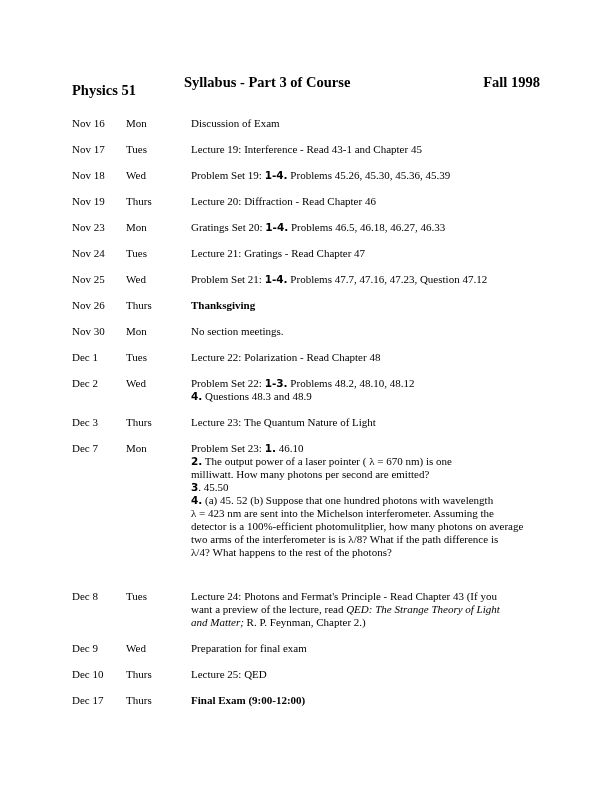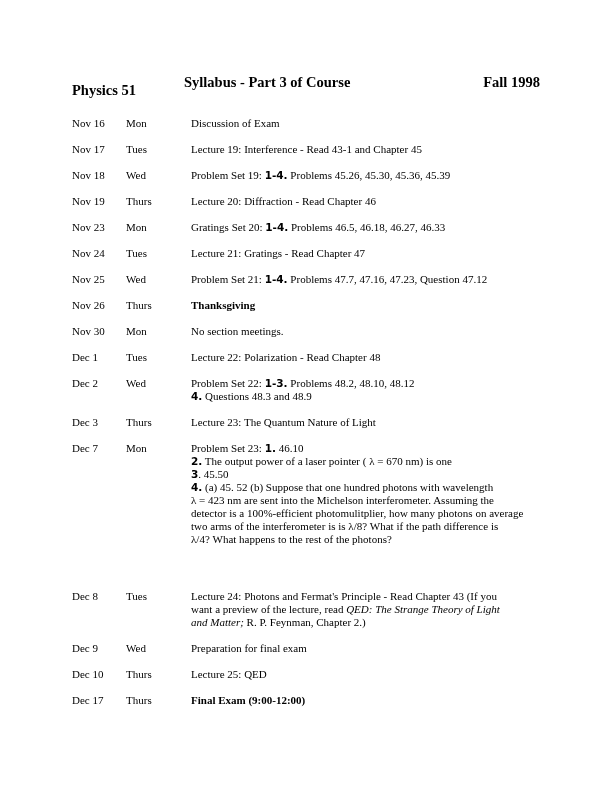--- a/index.html
+++ b/index.html
@@ -115,20 +115,21 @@
       <div class="desc">
         <span class="line"><span>Lecture 23:  The Quantum Nature of Light</span></span>
       </div>
     </div>
     <div class="row" style="top: 442px;">
       <span class="date">Dec 7</span>
       <span class="day">Mon</span>
       <div class="desc">
         <span class="line"><span>Problem Set 23:  </span><span class="b">1.</span><span> 46.10</span></span>
         <span class="line"><span></span><span class="b">2.</span><span> The output power of a laser pointer ( λ = 670 nm) is one</span></span>
+        <span class="line"><span>milliwatt.  How many photons per second are emitted?</span></span>
         <span class="line"><span></span><span class="b">3</span><span>. 45.50</span></span>
         <span class="line"><span></span><span class="b">4.</span><span> (a) 45. 52  (b) Suppose that one hundred photons with wavelength</span></span>
         <span class="line"><span> λ = 423 nm are sent into the Michelson interferometer.  Assuming the</span></span>
         <span class="line"><span>detector is a 100%-efficient photomulitplier, how many photons on average</span></span>
         <span class="line"><span>two arms of the  interferometer is is  λ/8?  What if the path difference is</span></span>
         <span class="line"><span> λ/4?  What happens to the rest of the photons?</span></span>
       </div>
     </div>
     <div class="row" style="top: 590px;">
       <span class="date">Dec 8</span>

